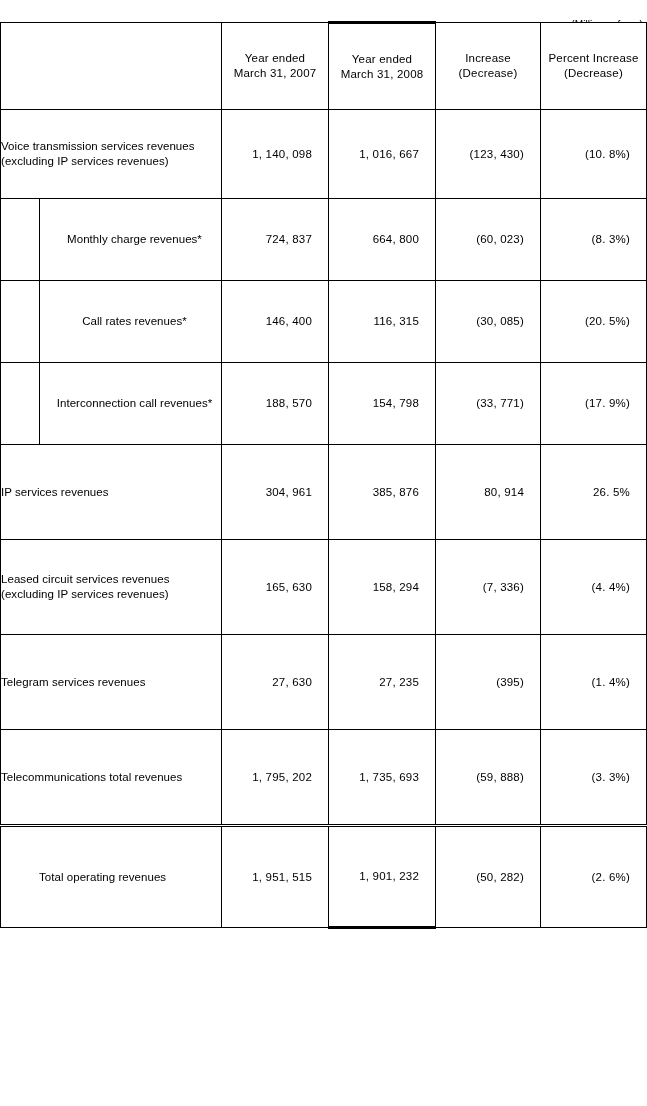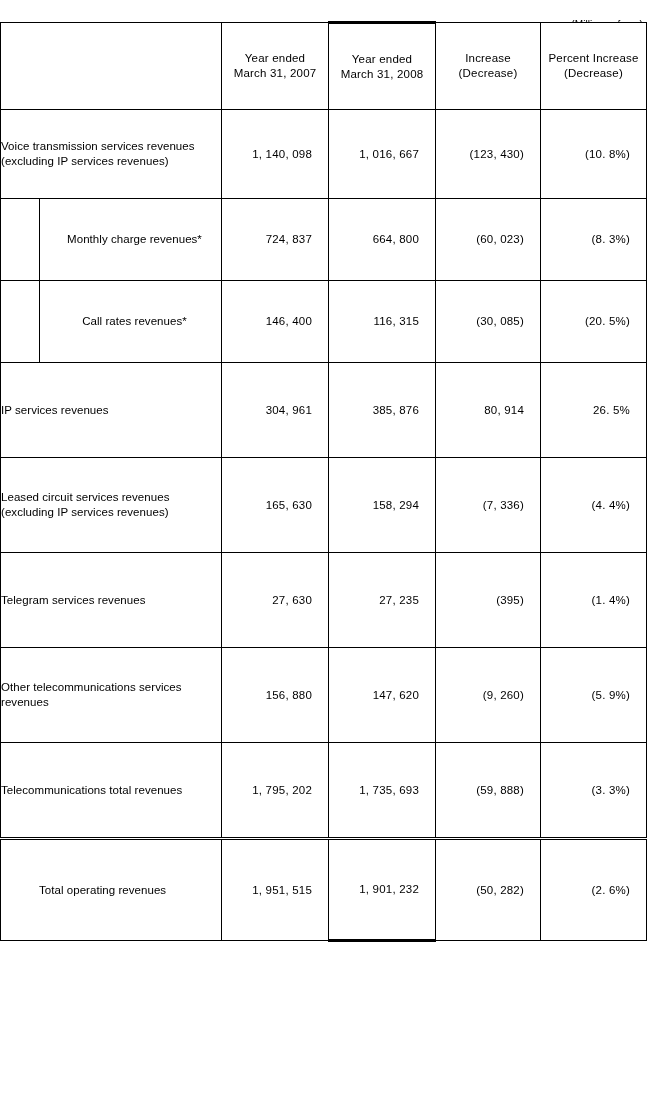--- a/index.html
+++ b/index.html
@@ -229,20 +229,38 @@
             <span class="num">116, 315</span>
           </td>
           <td class="numcell">
             <span class="num">(30, 085)</span>
           </td>
           <td class="numcell">
             <span class="num">(20. 5%)</span>
           </td>
         </tr>
 
+        <tr class="h-sub">
+          <td class="indent" style="border-bottom:1px solid #000000;"></td>
+          <td>
+            <span class="lbl-sub">Interconnection call revenues*</span>
+          </td>
+          <td class="numcell">
+            <span class="num">188, 570</span>
+          </td>
+          <td class="numcell col-hi">
+            <span class="num">154, 798</span>
+          </td>
+          <td class="numcell">
+            <span class="num">(33, 771)</span>
+          </td>
+          <td class="numcell">
+            <span class="num">(17. 9%)</span>
+          </td>
+        </tr>
 
         <tr class="h-norm">
           <td colspan="2">
             <span class="lbl">IP services revenues</span>
           </td>
           <td class="numcell">
             <span class="num">304, 961</span>
           </td>
           <td class="numcell col-hi">
             <span class="num">385, 876</span>
@@ -287,40 +305,20 @@
             <span class="num">27, 235</span>
           </td>
           <td class="numcell">
             <span class="num">(395)</span>
           </td>
           <td class="numcell">
             <span class="num">(1. 4%)</span>
           </td>
         </tr>
 
-        <tr class="h-norm">
-          <td colspan="2">
-            <span class="lbl">
-              <span>Other telecommunications services</span><br>
-              <span>revenues</span>
-            </span>
-          </td>
-          <td class="numcell">
-            <span class="num">156, 880</span>
-          </td>
-          <td class="numcell col-hi">
-            <span class="num">147, 620</span>
-          </td>
-          <td class="numcell">
-            <span class="num">(9, 260)</span>
-          </td>
-          <td class="numcell">
-            <span class="num">(5. 9%)</span>
-          </td>
-        </tr>
 
         <tr class="h-norm">
           <td colspan="2">
             <span class="lbl">Telecommunications total revenues</span>
           </td>
           <td class="numcell">
             <span class="num">1, 795, 202</span>
           </td>
           <td class="numcell col-hi">
             <span class="num">1, 735, 693</span>

